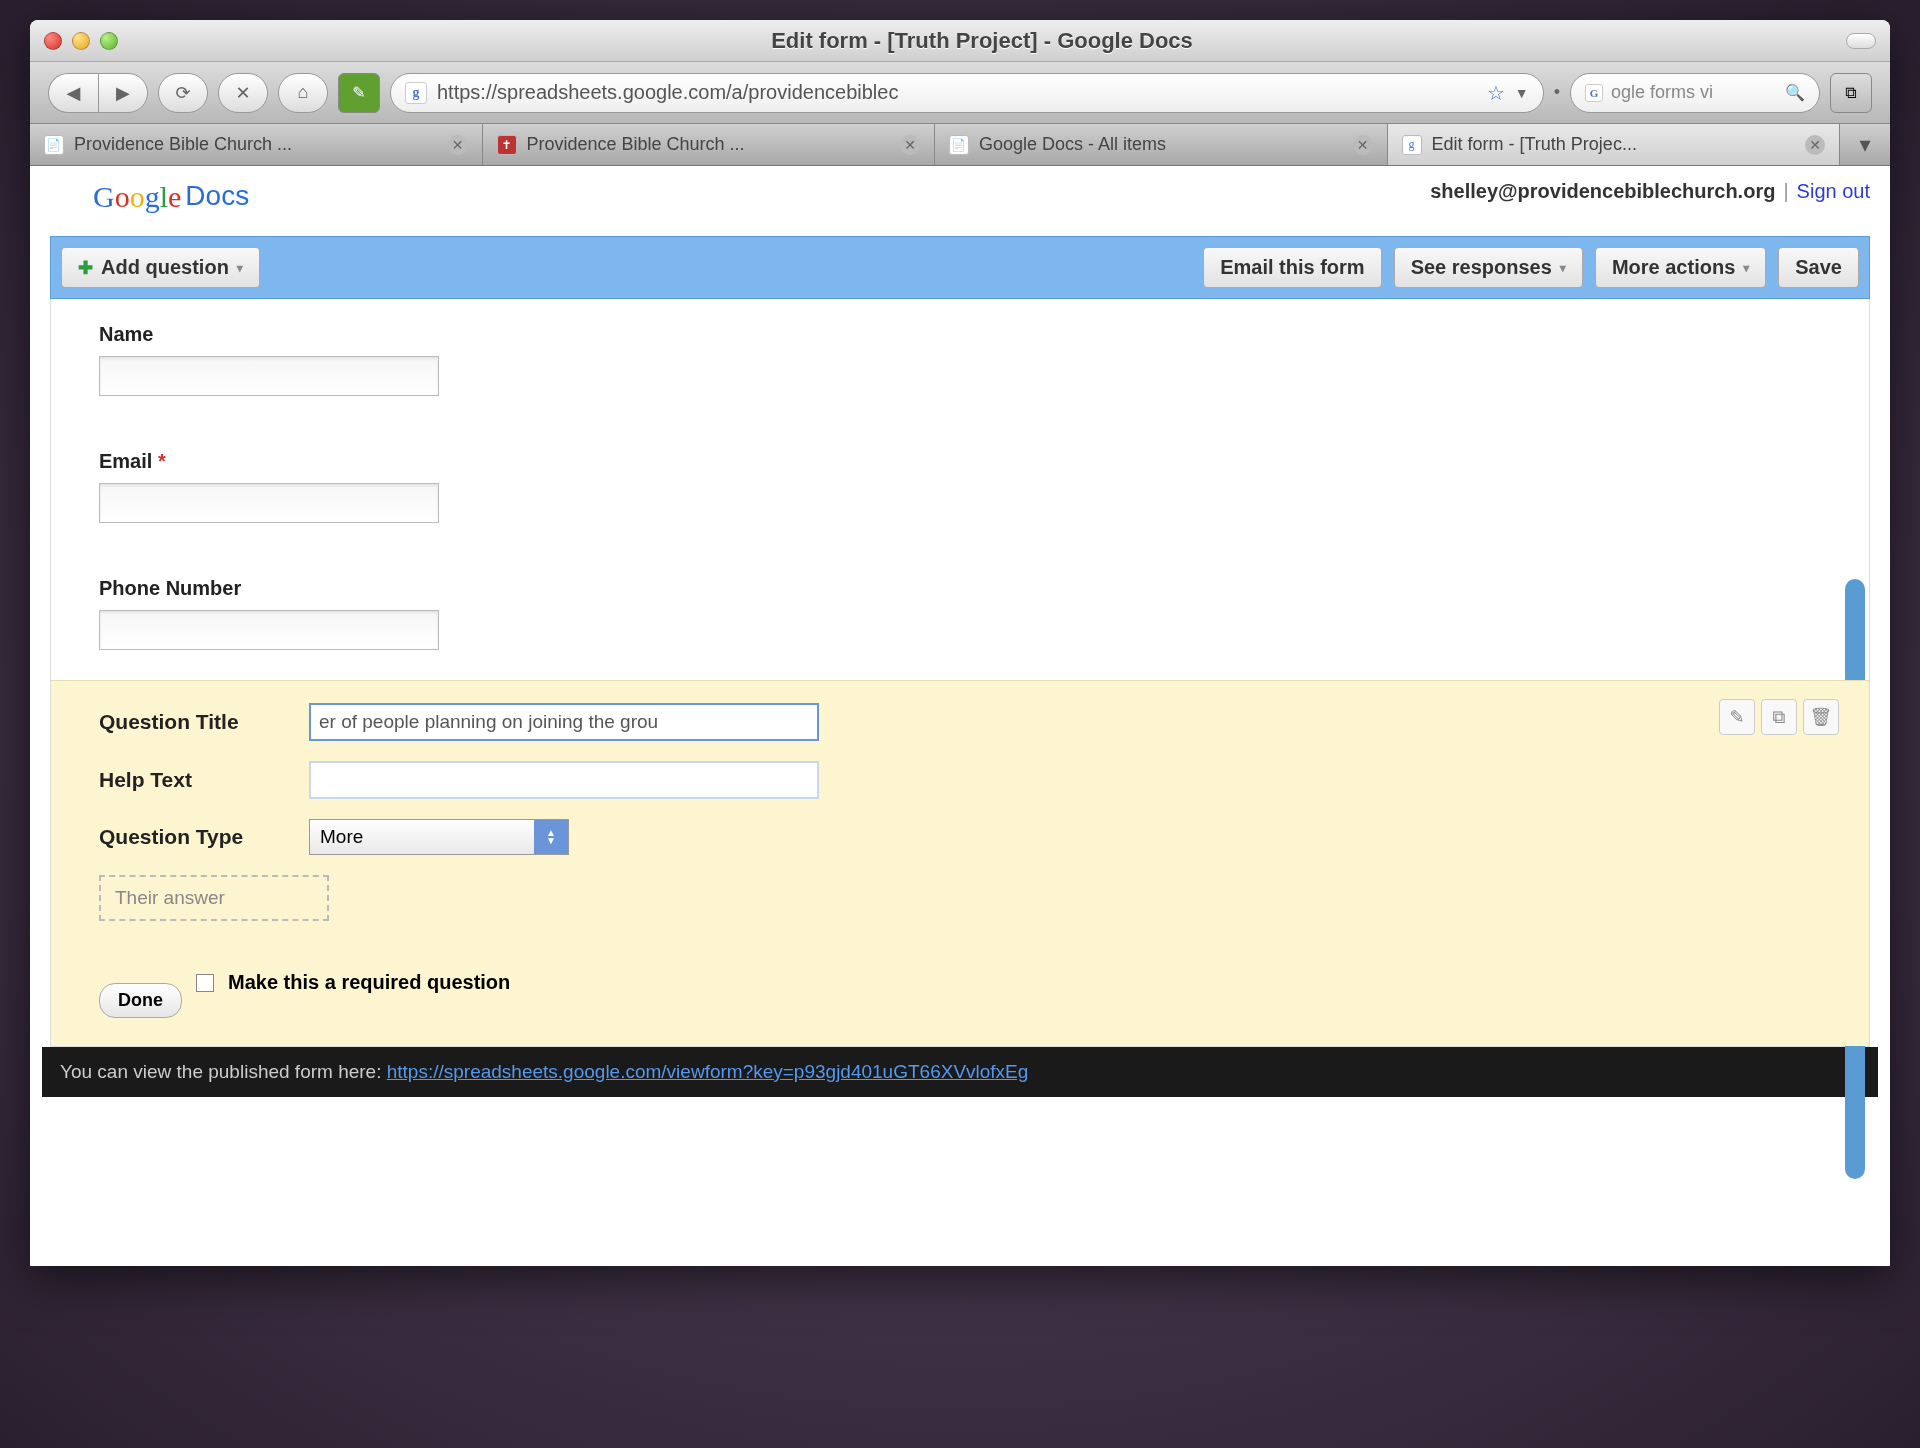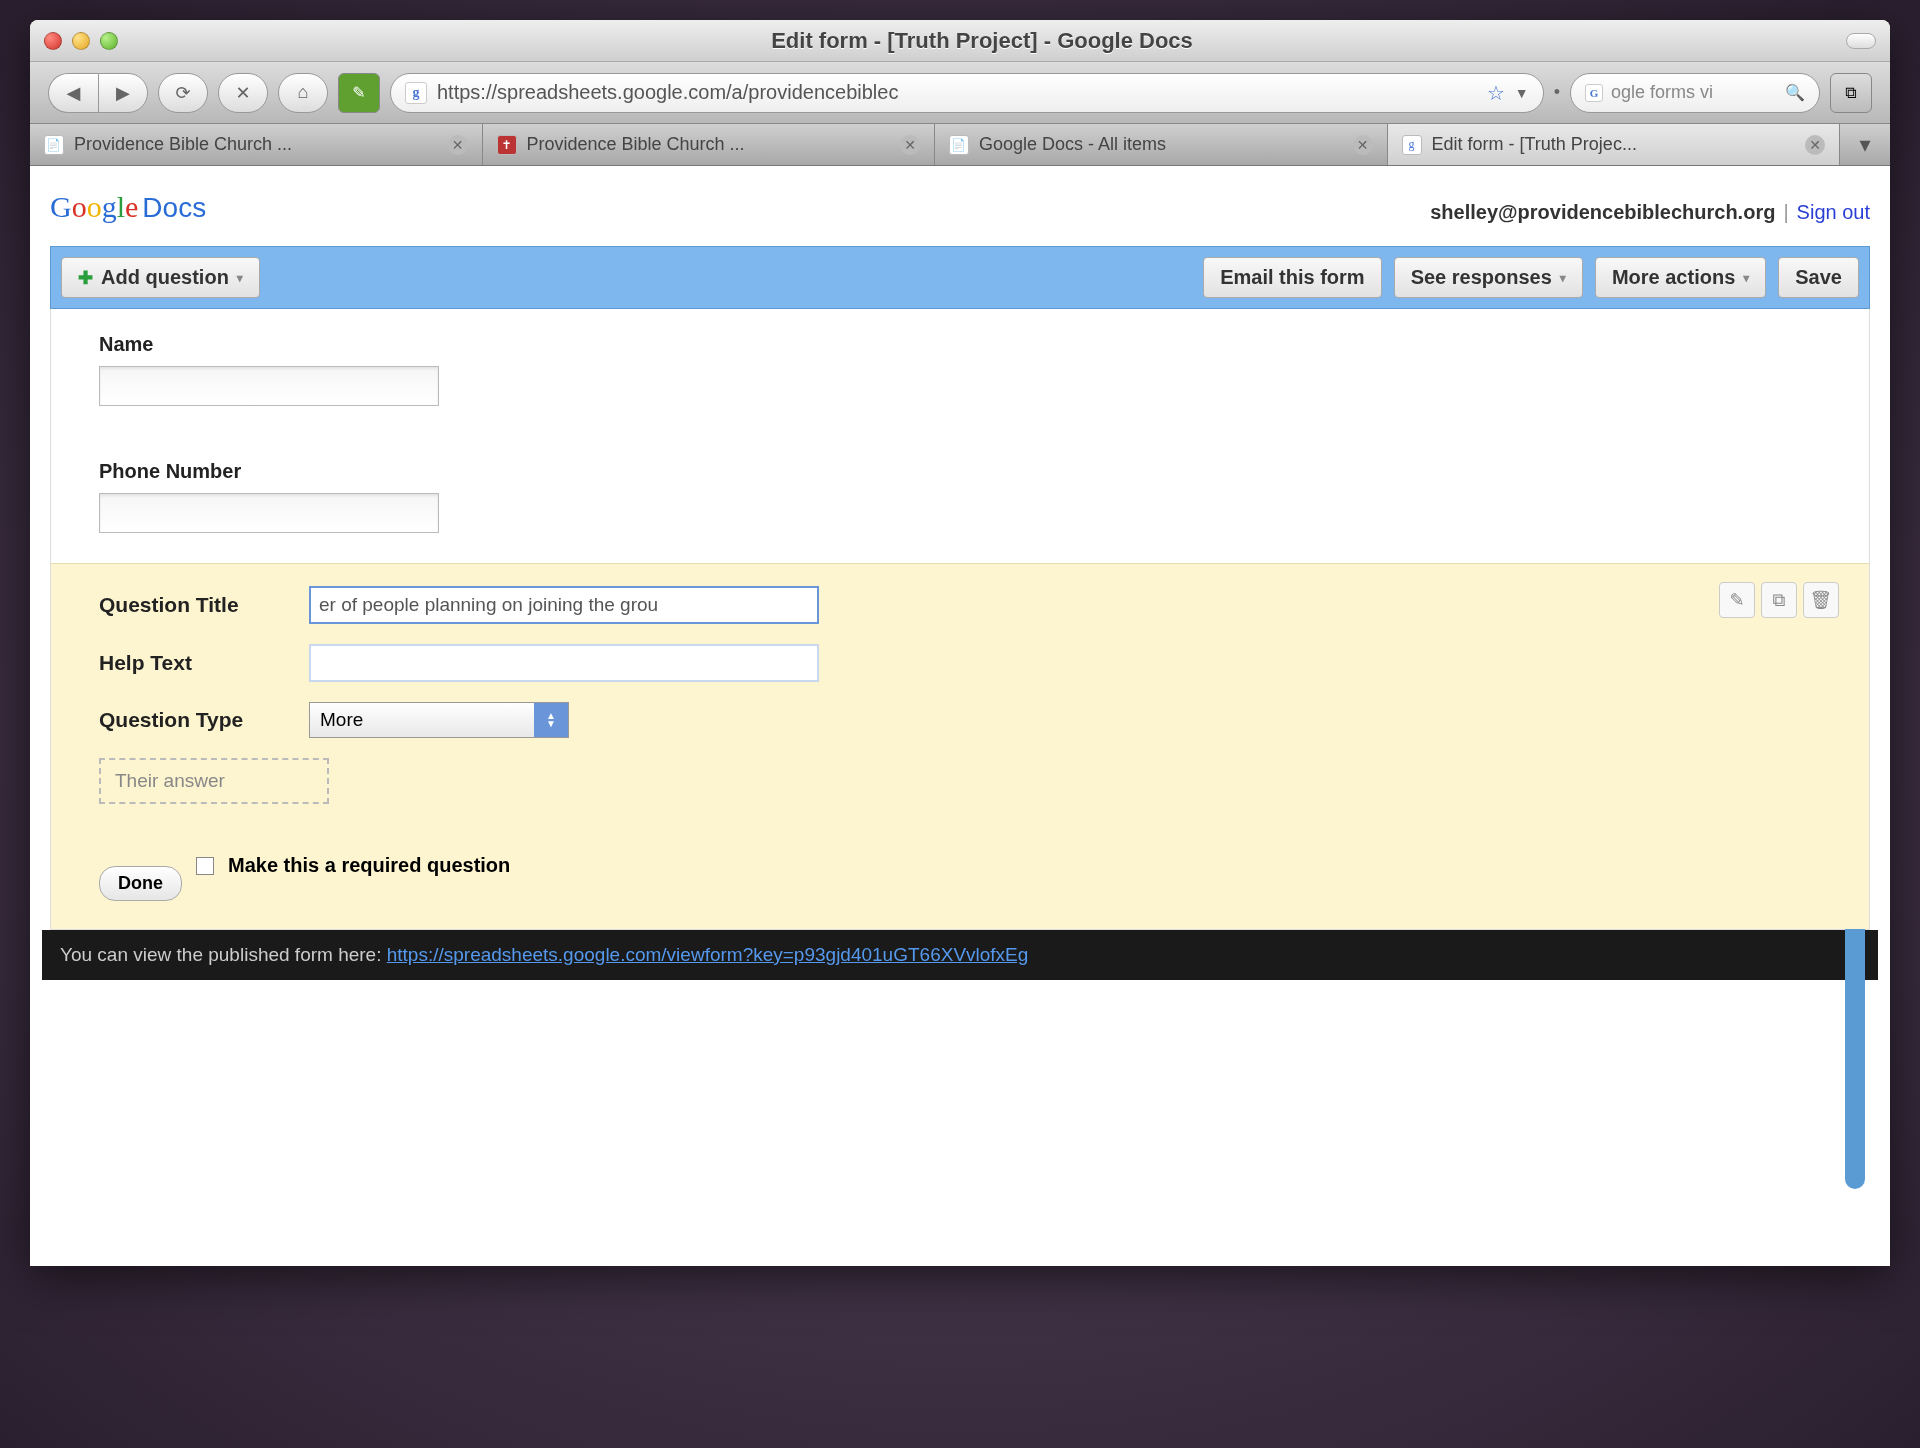--- a/index.html
+++ b/index.html
@@ -81,21 +81,21 @@
 }
 .tab.active { background: linear-gradient(#e8e8e8,#d0d0d0); }
 .tab-icon { width: 20px; height: 20px; background:#fff; border:1px solid #bbb; border-radius:3px; flex-shrink:0; display:flex;align-items:center;justify-content:center;font-size:12px;}
 .tab-label { flex:1; color:#444; font-size:18px; overflow:hidden; white-space:nowrap; text-overflow:ellipsis; }
 .tab-close { width:20px;height:20px;border-radius:50%;background:#bbb;color:#666;display:flex;align-items:center;justify-content:center;font-size:14px;flex-shrink:0;}
 .newtab { width:50px; display:flex;align-items:center;justify-content:center;color:#555;font-size:22px;}
 
 .page { background: #fff; min-height: 1100px; position: relative; }
 
 .gd-header {
-  display: flex; align-items: flex-end; padding: 24px 20px 8px;
+  display: flex; align-items: flex-start; padding: 14px 20px 8px; margin-left: 43px;
 }
 .gd-logo { font-size: 30px; font-family: "Times New Roman", serif; }
 .gd-logo .g1{color:#2a6cd6;} .gd-logo .g2{color:#d93025;} .gd-logo .g3{color:#f2b300;} .gd-logo .g4{color:#2a6cd6;} .gd-logo .g5{color:#2a9d3d;} .gd-logo .g6{color:#d93025;}
 .gd-docs { color: #2a6cd6; font-size: 28px; margin-left: 4px; }
 .gd-spacer { flex: 1; }
 .gd-user { color: #333; font-size: 20px; font-weight: bold; }
 .gd-sep { color: #999; margin: 0 8px; font-size: 20px;}
 .gd-signout { color: #2a3ed6; font-size: 20px; }
 
 .action-bar {
@@ -304,20 +304,24 @@
       <div class="scroll-arrows">
         <div class="sa">▲</div>
         <div class="sa">▼</div>
       </div>
 
       <div class="field-block">
         <div class="f-label"><span>Name</span></div>
         <div class="f-input"></div>
       </div>
 
+      <div class="field-block">
+        <div class="f-label"><span>Email</span> <span class="req">*</span></div>
+        <div class="f-input"></div>
+      </div>
 
       <div class="field-block">
         <div class="f-label"><span>Phone Number</span></div>
         <div class="f-input"></div>
       </div>
 
       <div class="edit-panel">
         <div class="ep-actions">
           <div class="ep-iconbtn">✎</div>
           <div class="ep-iconbtn">⧉</div>

